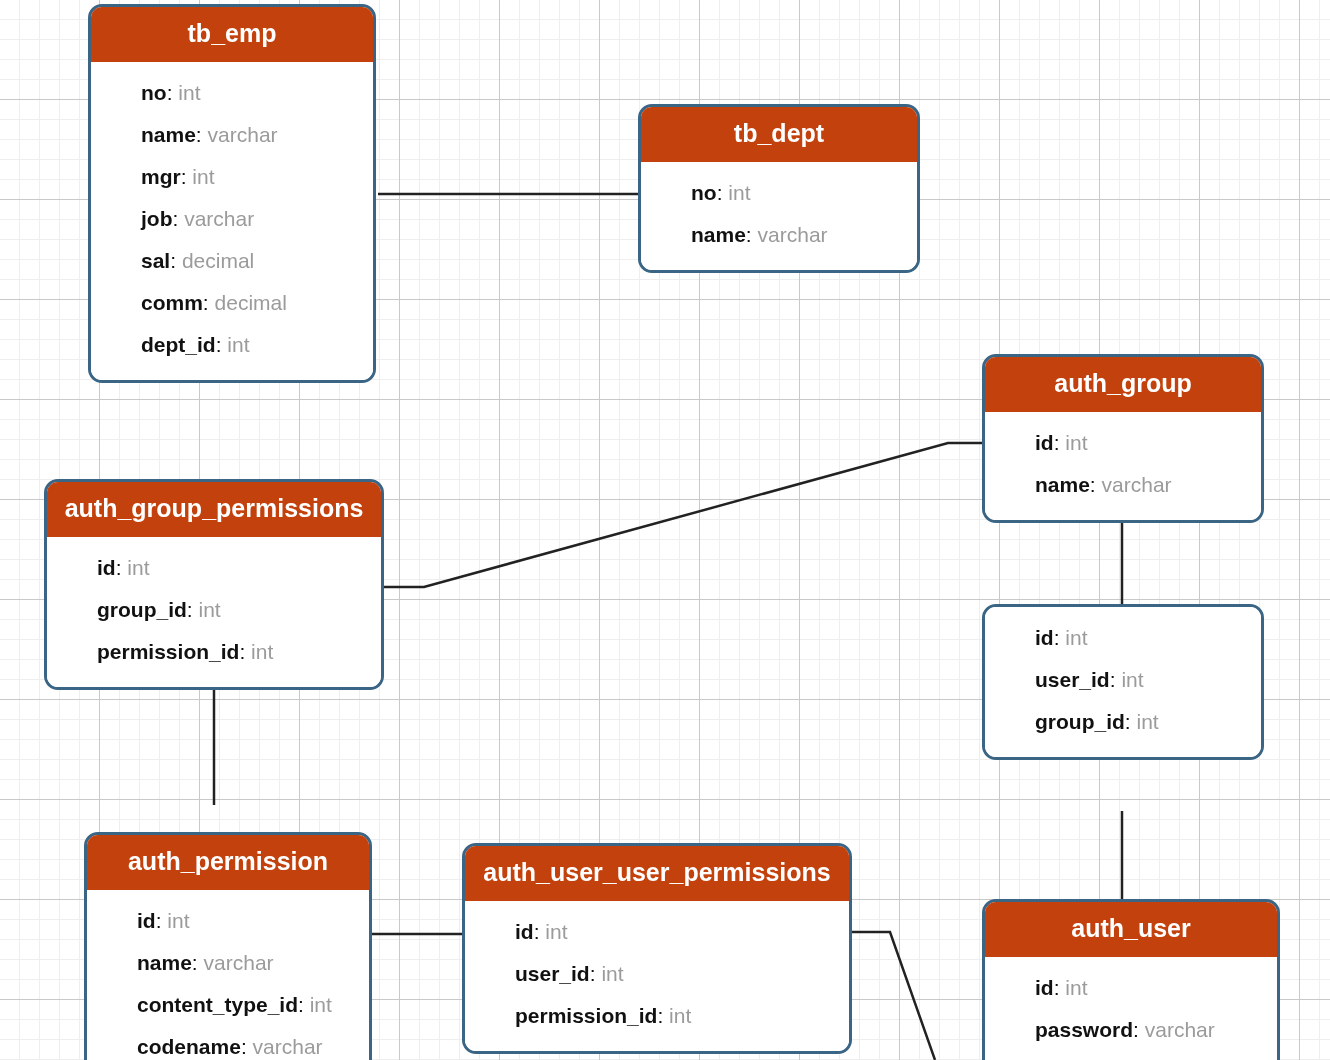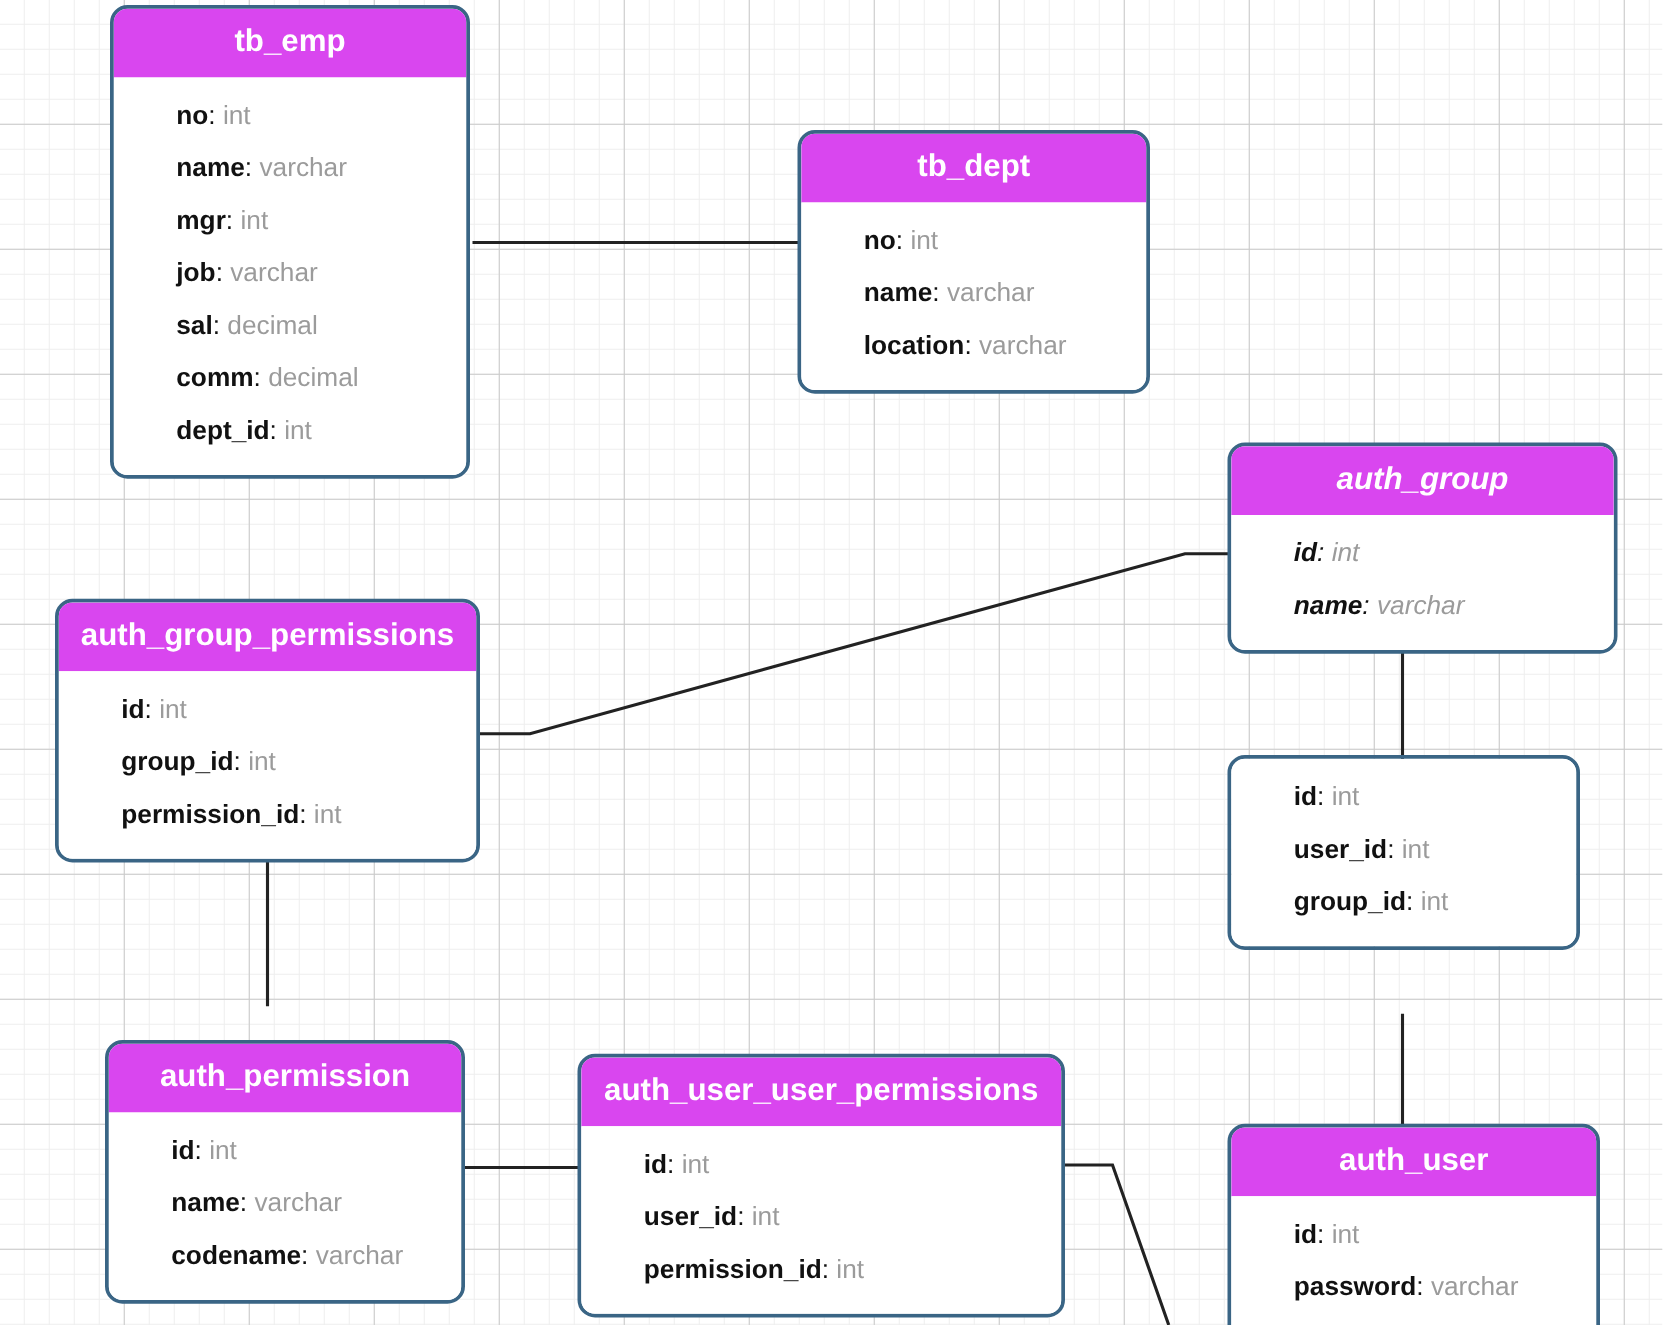--- a/index.html
+++ b/index.html
@@ -45,21 +45,21 @@
   .entity {
     position: absolute;
     box-sizing: border-box;
     border: 3px solid #3a6585;
     border-radius: 14px;
     background: #ffffff;
     overflow: hidden;
   }
 
   .entity-header {
-    background: #d946ef;
+    background: #c2410c;
     color: #ffffff;
     font-size: 25px;
     font-weight: bold;
     text-align: center;
     line-height: 1;
     padding: 14px 10px 16px 10px;
     white-space: nowrap;
   }
 
   .entity-body {
@@ -117,25 +117,24 @@
       <div class="field"><span class="fname">comm</span><span class="fsep">: </span><span class="ftype">decimal</span></div>
       <div class="field"><span class="fname">dept_id</span><span class="fsep">: </span><span class="ftype">int</span></div>
     </div>
   </div>
 
   <div class="entity" style="left:638px; top:104px; width:282px;">
     <div class="entity-header">tb_dept</div>
     <div class="entity-body">
       <div class="field"><span class="fname">no</span><span class="fsep">: </span><span class="ftype">int</span></div>
       <div class="field"><span class="fname">name</span><span class="fsep">: </span><span class="ftype">varchar</span></div>
-      <div class="field"><span class="fname">location</span><span class="fsep">: </span><span class="ftype">varchar</span></div>
     </div>
   </div>
 
-  <div class="entity" style="left:982px; top:354px; width:312px;font-style:italic;">
+  <div class="entity" style="left:982px; top:354px; width:282px;">
     <div class="entity-header">auth_group</div>
     <div class="entity-body">
       <div class="field"><span class="fname">id</span><span class="fsep">: </span><span class="ftype">int</span></div>
       <div class="field"><span class="fname">name</span><span class="fsep">: </span><span class="ftype">varchar</span></div>
     </div>
   </div>
 
   <div class="entity" style="left:44px; top:479px; width:340px;">
     <div class="entity-header">auth_group_permissions</div>
     <div class="entity-body">
@@ -151,20 +150,21 @@
       <div class="field"><span class="fname">user_id</span><span class="fsep">: </span><span class="ftype">int</span></div>
       <div class="field"><span class="fname">group_id</span><span class="fsep">: </span><span class="ftype">int</span></div>
     </div>
   </div>
 
   <div class="entity" style="left:84px; top:832px; width:288px;">
     <div class="entity-header">auth_permission</div>
     <div class="entity-body">
       <div class="field"><span class="fname">id</span><span class="fsep">: </span><span class="ftype">int</span></div>
       <div class="field"><span class="fname">name</span><span class="fsep">: </span><span class="ftype">varchar</span></div>
+      <div class="field"><span class="fname">content_type_id</span><span class="fsep">: </span><span class="ftype">int</span></div>
       <div class="field"><span class="fname">codename</span><span class="fsep">: </span><span class="ftype">varchar</span></div>
     </div>
   </div>
 
   <div class="entity" style="left:462px; top:843px; width:390px;">
     <div class="entity-header">auth_user_user_permissions</div>
     <div class="entity-body">
       <div class="field"><span class="fname">id</span><span class="fsep">: </span><span class="ftype">int</span></div>
       <div class="field"><span class="fname">user_id</span><span class="fsep">: </span><span class="ftype">int</span></div>
       <div class="field"><span class="fname">permission_id</span><span class="fsep">: </span><span class="ftype">int</span></div>

